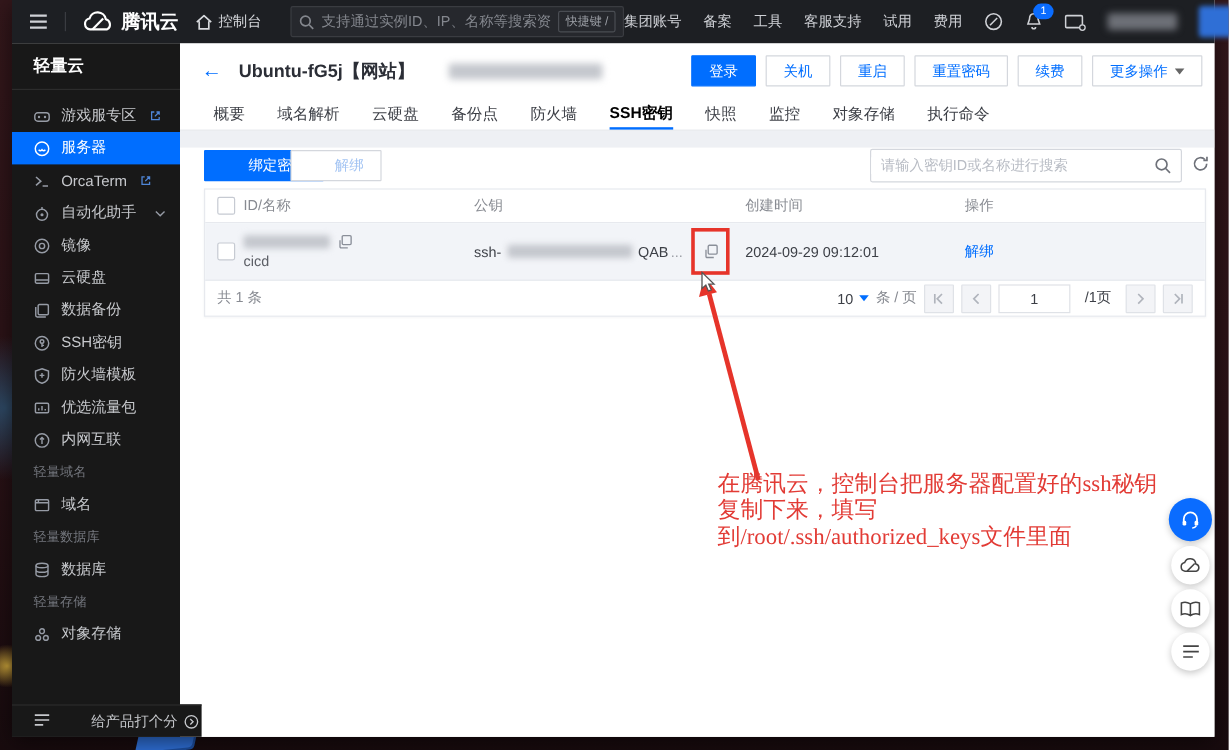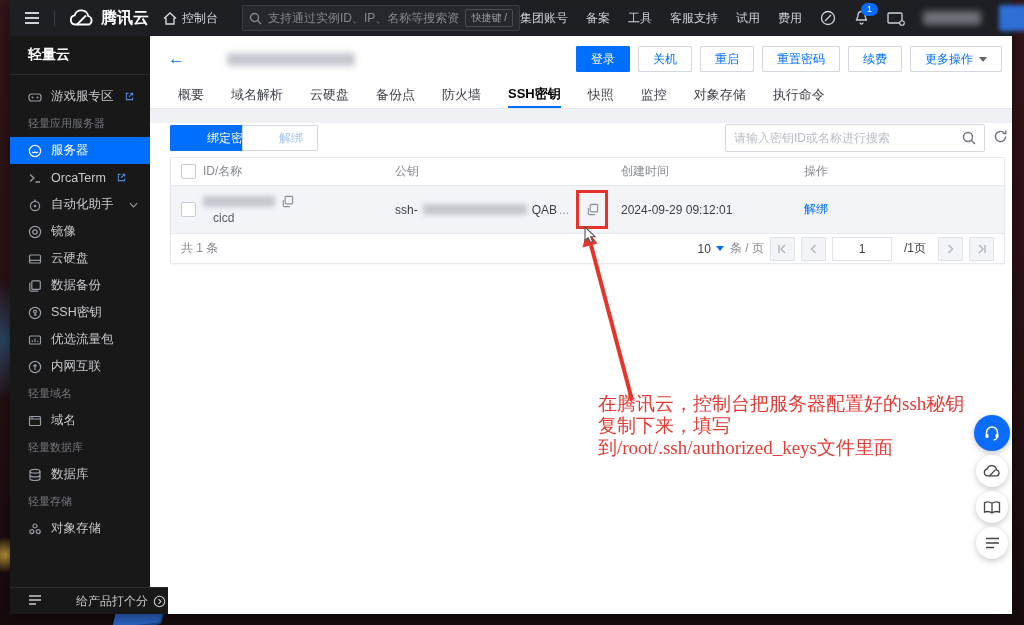--- a/index.html
+++ b/index.html
@@ -68,21 +68,21 @@
   .refresh{position:absolute;right:4px;top:6px;display:flex;align-items:center;cursor:pointer;}
 
   .card{position:absolute;left:20px;top:121px;width:835px;background:#fff;border:1px solid #e7e9ee;box-sizing:border-box;box-shadow:0 1px 2px rgba(40,50,70,.06);}
   .trow{display:grid;grid-template-columns:32px 192px 226px 183px 1fr;align-items:center;}
   .thead{height:27px;color:#888b92;font-size:12px;border-bottom:1px solid #e7e9ee;}
   .tdata{height:47px;background:#f2f4f8;font-size:12px;color:#3c3f46;border-bottom:1px solid #e7e9ee;}
   .cb{width:13px;height:13px;border:1px solid #c6cad2;border-radius:2px;background:#fff;margin-left:10px;}
   .id-cell{display:flex;flex-direction:column;gap:3px;}
   .id-line{display:flex;align-items:center;gap:6px;}
   .blur-id{width:72px;height:11px;background:#c4c7cd;border-radius:2px;filter:blur(2.5px);}
-  .key-name{color:#5c5f66;font-size:12px;margin-left:10px;}
+  .key-name{color:#5c5f66;font-size:12px;}
   .pk-cell{display:flex;align-items:center;gap:2px;}
   .blur-key{width:104px;height:11px;background:#c4c7cd;border-radius:2px;filter:blur(2.5px);margin:0 3px;}
   .ellipsis{color:#9a9da4;}
   .red-box{display:inline-flex;align-items:center;justify-content:center;width:26px;height:33px;border:3px solid #e6342a;margin-left:5px;}
   .link{color:#006eff;cursor:pointer;}
   .pager{height:29px;display:flex;align-items:center;font-size:12px;color:#888b92;padding:0 10px;}
   .pager .right{margin-left:auto;display:flex;align-items:center;gap:6px;}
   .psize{color:#3c3f46;display:flex;align-items:center;gap:3px;cursor:pointer;}
   .psize .caret{border-top-color:#006eff;margin-left:2px;}
   .pbtn{width:23px;height:22px;border:1px solid #dfe2e7;background:#f3f4f7;display:flex;align-items:center;justify-content:center;border-radius:1px;}
@@ -185,21 +185,20 @@
             </svg>
           </span>
         <span>游戏服专区</span>
         <span class="ext">
             <svg width="9" height="9" viewBox="0 0 10 10">
               <path d="M4 1.5H1.5v7h7V6M6 1.5h2.5V4M8.3 1.7 4.5 5.5" fill="none" stroke="#4f86d8" stroke-width="1.2"></path>
             </svg>
           </span>
       </div>
 
-      <div class="sb-section">轻量应用服务器</div>
 
       <div class="sb-item active">
         <span class="sb-icon">
             <svg width="14" height="14" viewBox="0 0 14 14">
               <circle cx="7" cy="7" r="5.6" fill="none" stroke="#fff" stroke-width="1.2"></circle>
               <path d="M4.2 7.8q1.4 1.8 2.8 0 1.4 1.8 2.8 0" fill="none" stroke="#fff" stroke-width="1.2"></path>
             </svg>
           </span>
         <span>服务器</span>
       </div>
@@ -268,20 +267,29 @@
         <span class="sb-icon">
             <svg width="14" height="14" viewBox="0 0 14 14">
               <circle cx="7" cy="7" r="5.6" fill="none" stroke="#969ba5" stroke-width="1.2"></circle>
               <circle cx="7" cy="5.6" r="1.5" fill="none" stroke="#969ba5" stroke-width="1.2"></circle>
               <path d="M7 7.1v3M7 8.8h1.7" stroke="#969ba5" stroke-width="1.2"></path>
             </svg>
           </span>
         <span>SSH密钥</span>
       </div>
 
+      <div class="sb-item">
+        <span class="sb-icon">
+            <svg width="14" height="14" viewBox="0 0 14 14">
+              <path d="M7 1.3 12.4 3.2v4.3c0 3-2.4 4.9-5.4 5.9-3-1-5.4-2.9-5.4-5.9V3.2z" fill="none" stroke="#969ba5" stroke-width="1.2"></path>
+              <path d="M7 4.8v4M5 6.8h4" stroke="#969ba5" stroke-width="1.2"></path>
+            </svg>
+          </span>
+        <span>防火墙模板</span>
+      </div>
 
       <div class="sb-item">
         <span class="sb-icon">
             <svg width="14" height="14" viewBox="0 0 14 14">
               <rect x="1.5" y="3" width="11" height="8" rx="1" fill="none" stroke="#969ba5" stroke-width="1.2"></rect>
               <path d="M4.3 9V7.2M7 9V5.4M9.7 9V7.8" stroke="#969ba5" stroke-width="1.2"></path>
             </svg>
           </span>
         <span>优选流量包</span>
       </div>
@@ -344,20 +352,21 @@
               <path d="M6 4.5 8.5 7 6 9.5" fill="none" stroke="#c6c8cc" stroke-width="1.2"></path>
             </svg>
         </span>
       </div>
     </div>
 
     <div class="main">
 
       <div class="page-header">
         <span class="back">←</span>
+        <span class="page-title">Ubuntu-fG5j【网站】</span>
         <span class="blur-ip"></span>
         <div class="actions">
           <button class="btn primary">登录</button>
           <button class="btn">关机</button>
           <button class="btn">重启</button>
           <button class="btn">重置密码</button>
           <button class="btn">续费</button>
           <button class="btn">
               <span>更多操作</span>
               <span class="caret"></span>

